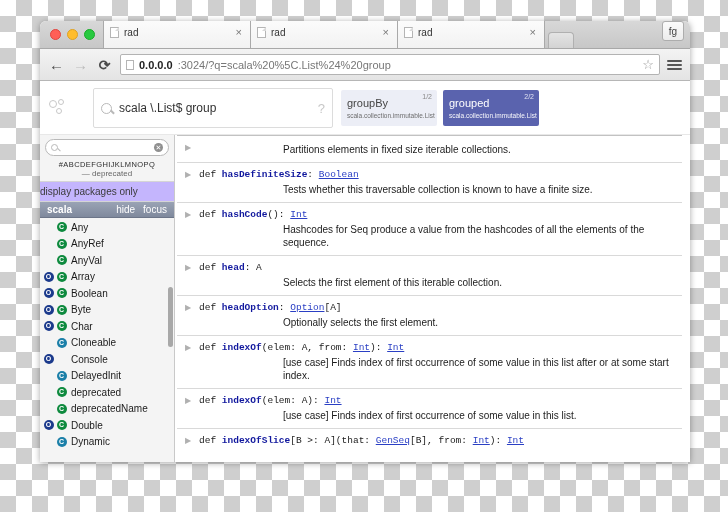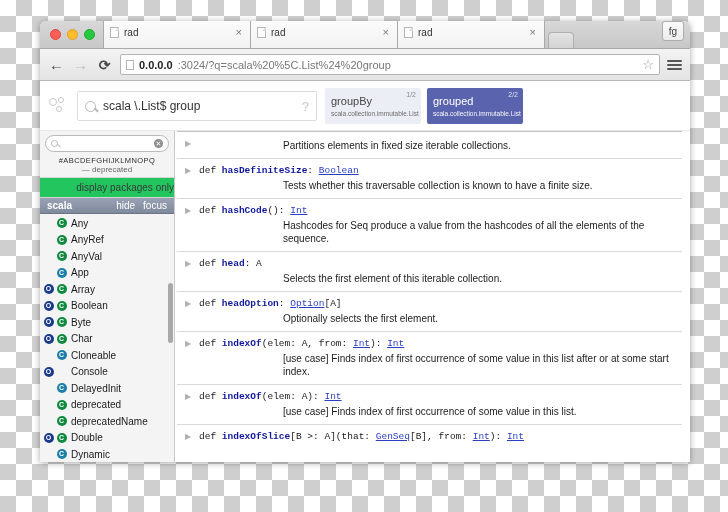--- a/index.html
+++ b/index.html
@@ -194,28 +194,29 @@
     border: 1.5px solid #9a9a9a;
     border-radius: 50%;
     display: block;
   }
   .settings-icon i:nth-child(1){ width:8px;height:8px; left:0; top:1px;}
   .settings-icon i:nth-child(2){ width:6px;height:6px; left:9px; top:0px;}
   .settings-icon i:nth-child(3){ width:6px;height:6px; left:7px; top:9px;}
 
   .main-search {
     width: 240px;
-    height: 30px;
+    height: 40px;
     border: 1px solid #dcdcdc;
     border-radius: 2px;
     background: #fff;
     display: flex;
     align-items: center;
     padding: 0 7px;
     gap: 7px;
+    margin-left: 16px;
   }
   .mag {
     width: 11px; height: 11px;
     border: 1.6px solid #b9b9b9;
     border-radius: 50%;
     position: relative;
     flex-shrink: 0;
   }
   .mag::after {
     content:"";
@@ -312,25 +313,25 @@
   }
   .dep-row {
     font-size: 8px;
     color: #666;
     text-align: center;
     padding-bottom: 3px;
   }
   .pkg-toggle {
     border-top: 1px solid #d5d5d5;
     border-bottom: 1px solid #d5d5d5;
-    text-align: right;
+    text-align: left;
     font-size: 10px;
     color: #3a3a3a;
     padding: 4px 0;
-    background: #22c55e;
+    background: #c4b5fd;
   }
   .scope-bar {
     background: linear-gradient(#9aa3b4, #7f899d);
     color: #fff;
     display: flex;
     align-items: center;
     font-size: 10px;
     padding: 2px 7px;
     gap: 8px;
     border-bottom: 1px solid #6c7588;
@@ -528,27 +529,20 @@
               <span class="ename">AnyRef</span>
             </div>
             <div class="entity">
               <span class="badge-slot"></span>
               <span class="badge-slot">
                 <span class="b cls">C</span>
               </span>
               <span class="ename">AnyVal</span>
             </div>
             <div class="entity">
-              <span class="badge-slot"></span>
-              <span class="badge-slot">
-                <span class="b trt">C</span>
-              </span>
-              <span class="ename">App</span>
-            </div>
-            <div class="entity">
               <span class="badge-slot">
                 <span class="b obj">O</span>
               </span>
               <span class="badge-slot">
                 <span class="b cls">C</span>
               </span>
               <span class="ename">Array</span>
             </div>
             <div class="entity">
               <span class="badge-slot">

